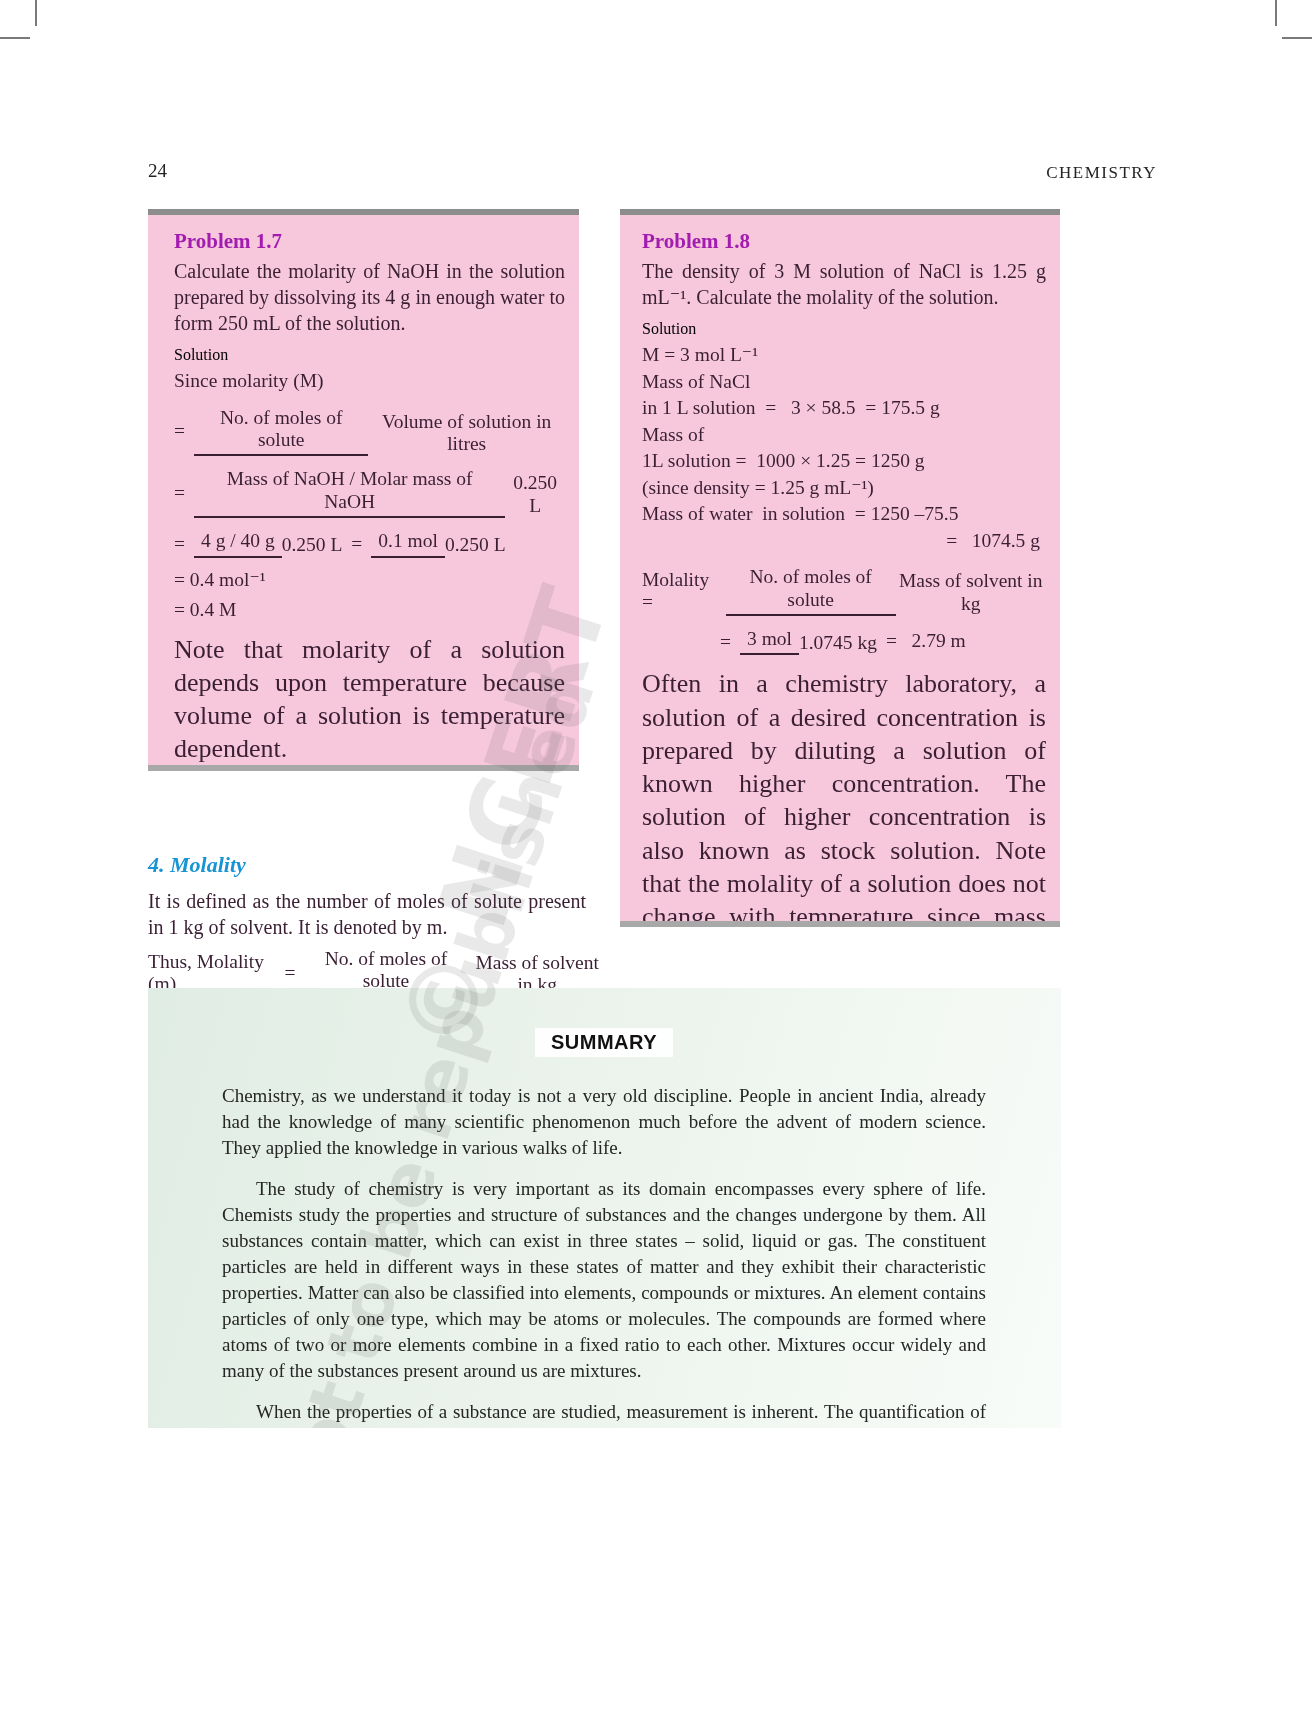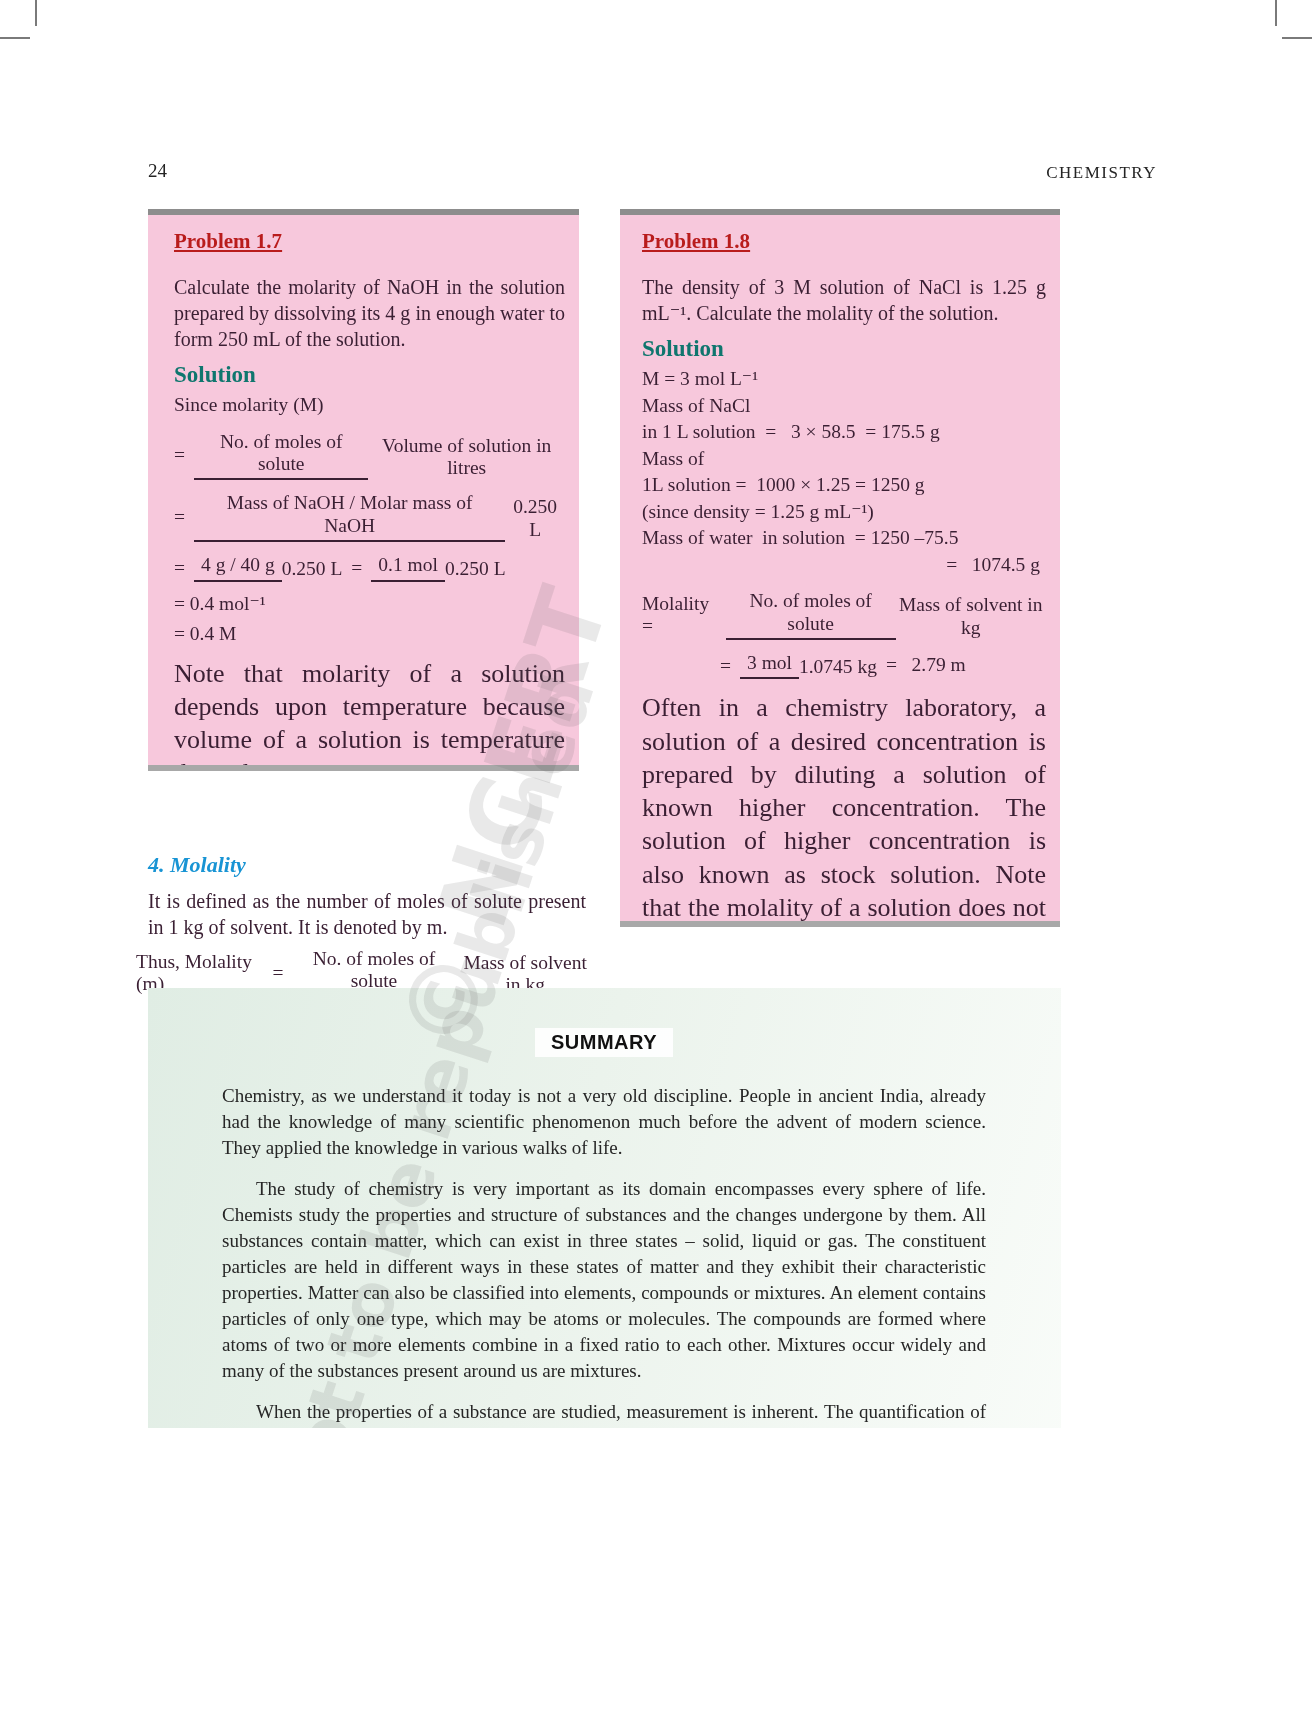--- a/index.html
+++ b/index.html
@@ -24,42 +24,42 @@
   .wm1 { left:430px; top:990px; font-size:95px; transform:rotate(-72deg); }
   .wm2 { left:300px; top:1470px; font-size:72px; transform:rotate(-72deg); }
 
   
   .pbox {
     position:absolute; background:#f7c8dc; border-top:6px solid #8d8d8d; border-bottom:6px solid #a8a8a8;
     overflow:hidden; z-index:1;
   }
   .pbox.left  { left:148px; top:209px; width:431px; height:562px; padding:14px 14px 14px 26px; }
   .pbox.right { left:620px; top:209px; width:440px; height:718px; padding:14px 14px 14px 22px; }
-  .pbox h3 { font-size:21px; font-weight:bold; color:#b91c1c; margin-bottom:20px;text-decoration:underline; }
+  .pbox h3 { font-size:21px; font-weight:bold; color:#a21caf; margin-bottom:4px; }
   .pbox .statement { font-size:20px; line-height:1.3; text-align:justify; }
-  .pbox .sol { font-size:23px; font-weight:bold; margin-top:10px; margin-bottom:4px; color:#0f766e; }
+  .pbox .sol { font-size:16px; font-weight:normal; margin-top:10px; margin-bottom:4px; color:#000000; }
   .pbox .line { font-size:19.5px; line-height:1.36; white-space:pre-wrap; }
   .pbox .line.right-align { text-align:right; padding-right:6px; }
   .note, .closing { font-size:26px; line-height:1.28; text-align:justify; margin-top:12px; }
 
   
   .eqrow { display:flex; align-items:center; gap:9px; font-size:19.5px; margin:12px 0 10px 0; }
   .frac { display:inline-flex; align-items:center; text-align:center; }
   .frac .num { padding:0 7px 3px; border-bottom:2px solid #3a1f33; line-height:1.15; }
   .frac .den { padding-top:3px; line-height:1.15; }
   .plain-eq { font-size:19.5px; margin:8px 0; }
   .indent-eq { margin-left:78px; }
 
   
   .sec-head {
     position:absolute; left:148px; top:852px; font-size:22px; font-weight:bold; font-style:italic;
     color:#1894d4; font-family:Liberation Serif, serif; z-index:1;
   }
   .sec-body { position:absolute; left:148px; top:888px; width:438px; font-size:20px; line-height:1.3; text-align:justify; z-index:1; }
-  .thus-row { position:absolute; left:136px; top:948px; width:460px; display:flex; align-items:center; gap:10px; font-size:19.5px; z-index:1; }
+  .thus-row { position:absolute; left:148px; top:948px; width:460px; display:flex; align-items:center; gap:10px; font-size:19.5px; z-index:1; }
 
   
   .summary {
     position:absolute; left:148px; top:988px; width:913px; height:546px; z-index:1;
     background:linear-gradient(105deg,#e0ede4 0%,#ebf3ec 45%,#f9fcf9 100%);
     padding:40px 75px 0 74px; color:#262626;
   }
   .summary h2 {
     text-align:center; font-size:20px; font-weight:bold; letter-spacing:0.5px; color:#111;
     font-family:"Liberation Sans","DejaVu Sans",sans-serif; margin-bottom:26px;

